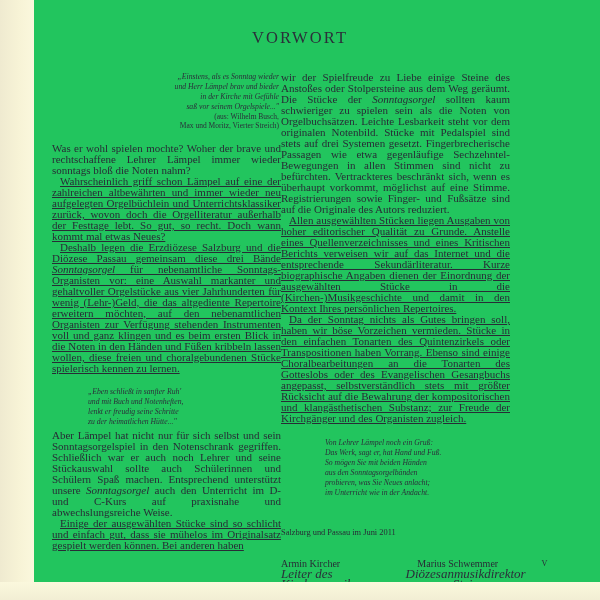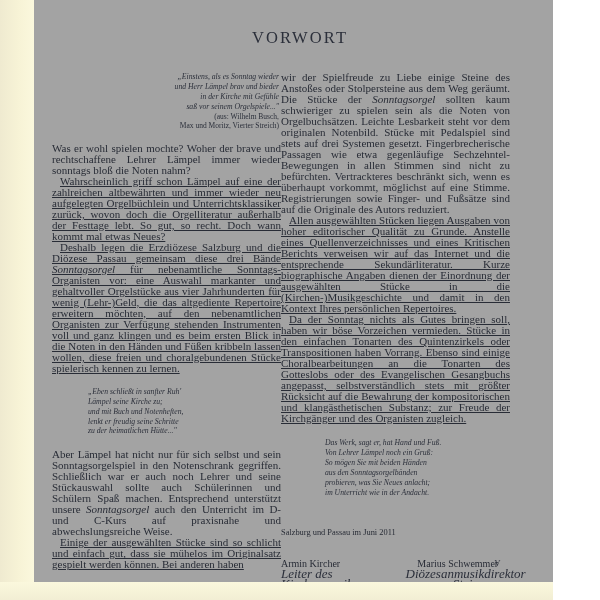--- a/index.html
+++ b/index.html
@@ -9,23 +9,23 @@
   body {
     width: 600px;
     height: 600px;
     background: #ffffff;
     font-family: "Liberation Serif", serif;
     overflow: hidden;
   }
 
   #page {
     position: relative;
-    width: 553px;
+    width: 600px;
     height: 600px;
-    background: #a3a3a3;
+    background: #22c55e;
     box-sizing: border-box;
   }
 
   
   #page::before {
     content: "";
     position: absolute;
     left: 0; top: 0;
     width: 34px; height: 100%;
     background: linear-gradient(to right, #efead0 0%, #f7f3d6 55%, #fbf8dd 100%);
@@ -91,21 +91,21 @@
   .verse div { white-space: nowrap; }
 
   .verse-right { text-align: right; }
   .verse-left  { text-align: left; }
 
   .verse-block-1 {
     margin: 0 0 12px 0;
     padding-right: 2px;
   }
   .verse-block-2 {
-    margin: 13px 0 13px 0;
+    margin: 13px 0 4px 0;
     padding-left: 36px;
   }
   .verse-block-3 {
     margin: 14px 0 0 0;
     padding-left: 44px;
   }
 
   .attrib {
     font-style: normal;
     font-size: 7.5px;
@@ -177,43 +177,42 @@
         </div>
 
         <p class="body">Was er wohl spielen mochte? Woher der brave und rechtschaffene Lehrer Lämpel immer wieder sonntags bloß die Noten nahm?</p>
 
         <p class="body indent">Wahrscheinlich griff schon Lämpel auf eine der zahlreichen altbewährten und immer wieder neu aufgelegten Orgelbüchlein und Unterrichtsklassiker zurück, wovon doch die Orgelliteratur außerhalb der Festtage lebt. So gut, so recht. Doch wann kommt mal etwas Neues?</p>
 
         <p class="body indent"><span>Deshalb legen die Erzdiözese Salzburg und die Diözese Passau gemeinsam diese drei Bände </span><i>Sonntagsorgel</i><span> für nebenamtliche Sonntags-Organisten vor: eine Auswahl markanter und gehaltvoller Orgelstücke aus vier Jahrhunderten für wenig (Lehr-)Geld, die das altgediente Repertoire erweitern möchten, auf den nebenamtlichen Organisten zur Verfügung stehenden Instrumenten voll und ganz klingen und es beim ersten Blick in die Noten in den Händen und Füßen kribbeln lassen wollen, diese freien und choralgebundenen Stücke spielerisch kennen zu lernen.</span></p>
 
         <div class="verse verse-block-2 verse-left">
           <div>„Eben schließt in sanfter Ruh'</div>
-          <div>Lämpel seine Kirche zu;</div>
           <div>und mit Buch und Notenheften,</div>
           <div>lenkt er freudig seine Schritte</div>
           <div>zu der heimatlichen Hütte..."</div>
         </div>
 
         <p class="body"><span>Aber Lämpel hat nicht nur für sich selbst und sein Sonntagsorgelspiel in den Notenschrank gegriffen. Schließlich war er auch noch Lehrer und seine Stückauswahl sollte auch Schülerinnen und Schülern Spaß machen. Entsprechend unterstützt unsere </span><i>Sonntagsorgel</i><span> auch den Unterricht im D- und C-Kurs auf praxisnahe und abwechslungsreiche Weise.</span></p>
 
         <p class="body indent">Einige der ausgewählten Stücke sind so schlicht und einfach gut, dass sie mühelos im Originalsatz gespielt werden können. Bei anderen haben</p>
 
       </div>
 
       <div class="col">
 
         <p class="body"><span>wir der Spielfreude zu Liebe einige Steine des Anstoßes oder Stolpersteine aus dem Weg geräumt. Die Stücke der </span><i>Sonntagsorgel</i><span> sollten kaum schwieriger zu spielen sein als die Noten von Orgelbuchsätzen. Leichte Lesbarkeit steht vor dem originalen Notenbild. Stücke mit Pedalspiel sind stets auf drei Systemen gesetzt. Fingerbrecherische Passagen wie etwa gegenläufige Sechzehntel-Bewegungen in allen Stimmen sind nicht zu befürchten. Vertrackteres beschränkt sich, wenn es überhaupt vorkommt, möglichst auf eine Stimme. Registrierungen sowie Finger- und Fußsätze sind auf die Originale des Autors reduziert.</span></p>
 
         <p class="body indent">Allen ausgewählten Stücken liegen Ausgaben von hoher editorischer Qualität zu Grunde. Anstelle eines Quellenverzeichnisses und eines Kritischen Berichts verweisen wir auf das Internet und die entsprechende Sekundärliteratur. Kurze biographische Angaben dienen der Einordnung der ausgewählten Stücke in die (Kirchen-)Musikgeschichte und damit in den Kontext Ihres persönlichen Repertoires.</p>
 
         <p class="body indent">Da der Sonntag nichts als Gutes bringen soll, haben wir böse Vorzeichen vermieden. Stücke in den einfachen Tonarten des Quintenzirkels oder Transpositionen haben Vorrang. Ebenso sind einige Choralbearbeitungen an die Tonarten des Gotteslobs oder des Evangelischen Gesangbuchs angepasst, selbstverständlich stets mit größter Rücksicht auf die Bewahrung der kompositorischen und klangästhetischen Substanz; zur Freude der Kirchgänger und des Organisten zugleich.</p>
 
         <div class="verse verse-block-3 verse-left">
+          <div>Von Lehrer Lämpel noch ein Gruß:</div>
           <div>Das Werk, sagt er, hat Hand und Fuß.</div>
-          <div>Von Lehrer Lämpel noch ein Gruß:</div>
           <div>So mögen Sie mit beiden Händen</div>
           <div>aus den Sonntagsorgelbänden</div>
           <div>probieren, was Sie Neues anlacht;</div>
           <div>im Unterricht wie in der Andacht.</div>
         </div>
 
         <div class="dateline">Salzburg und Passau im Juni 2011</div>
 
         <div class="sig-row">
 

